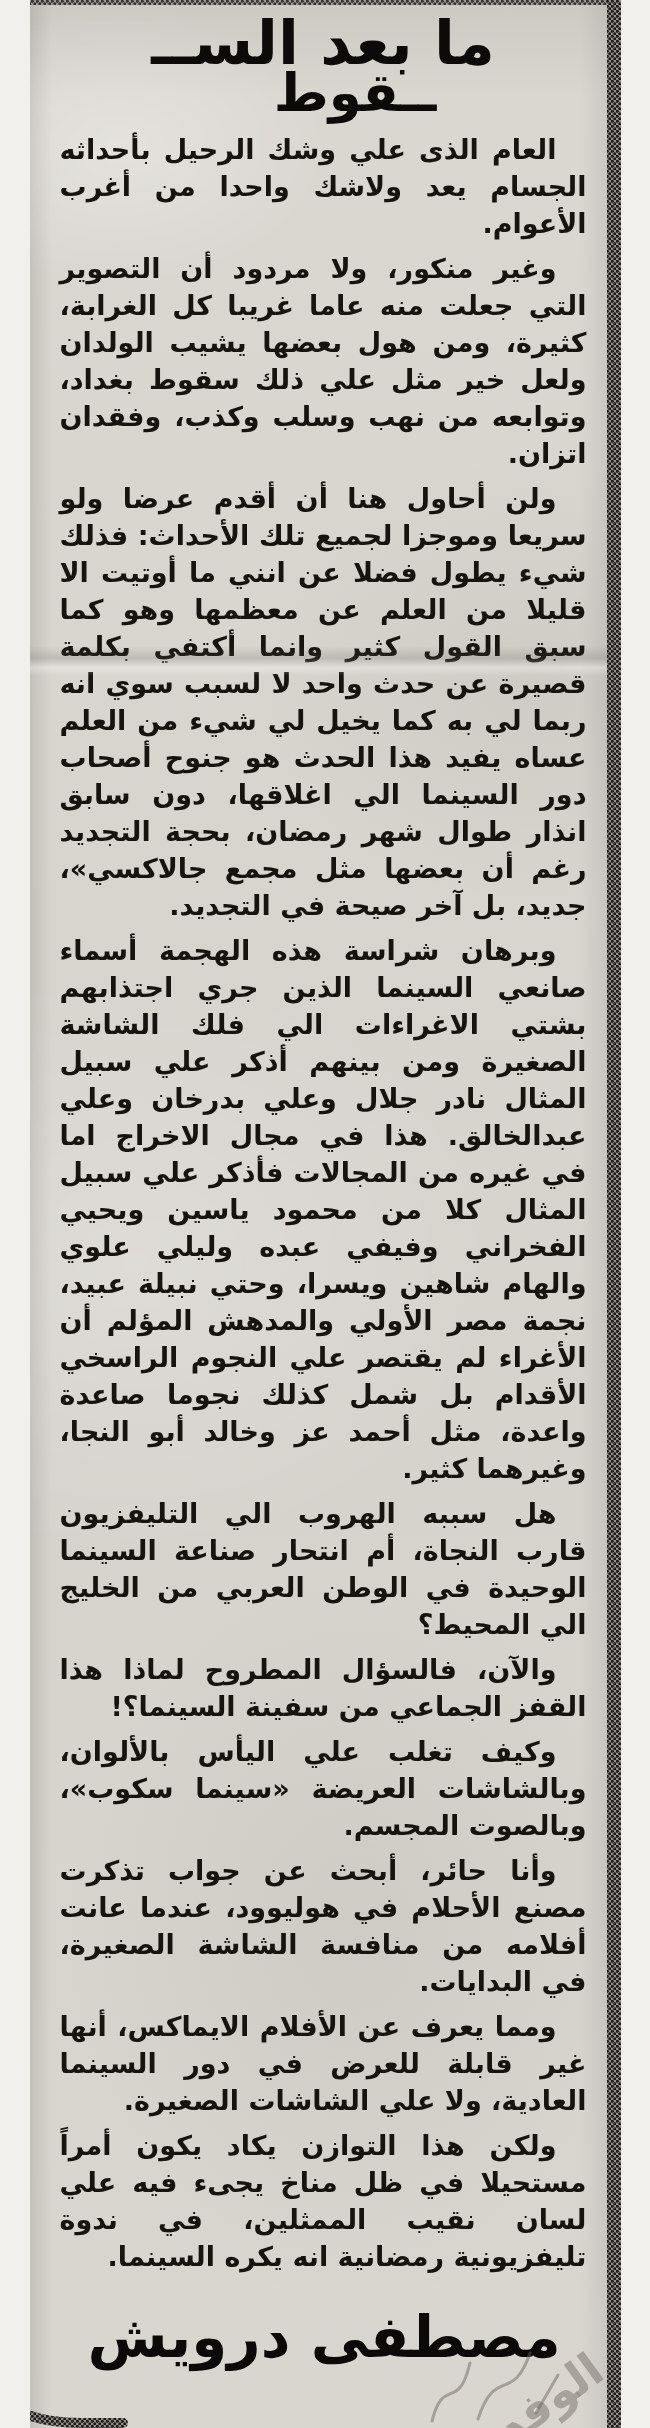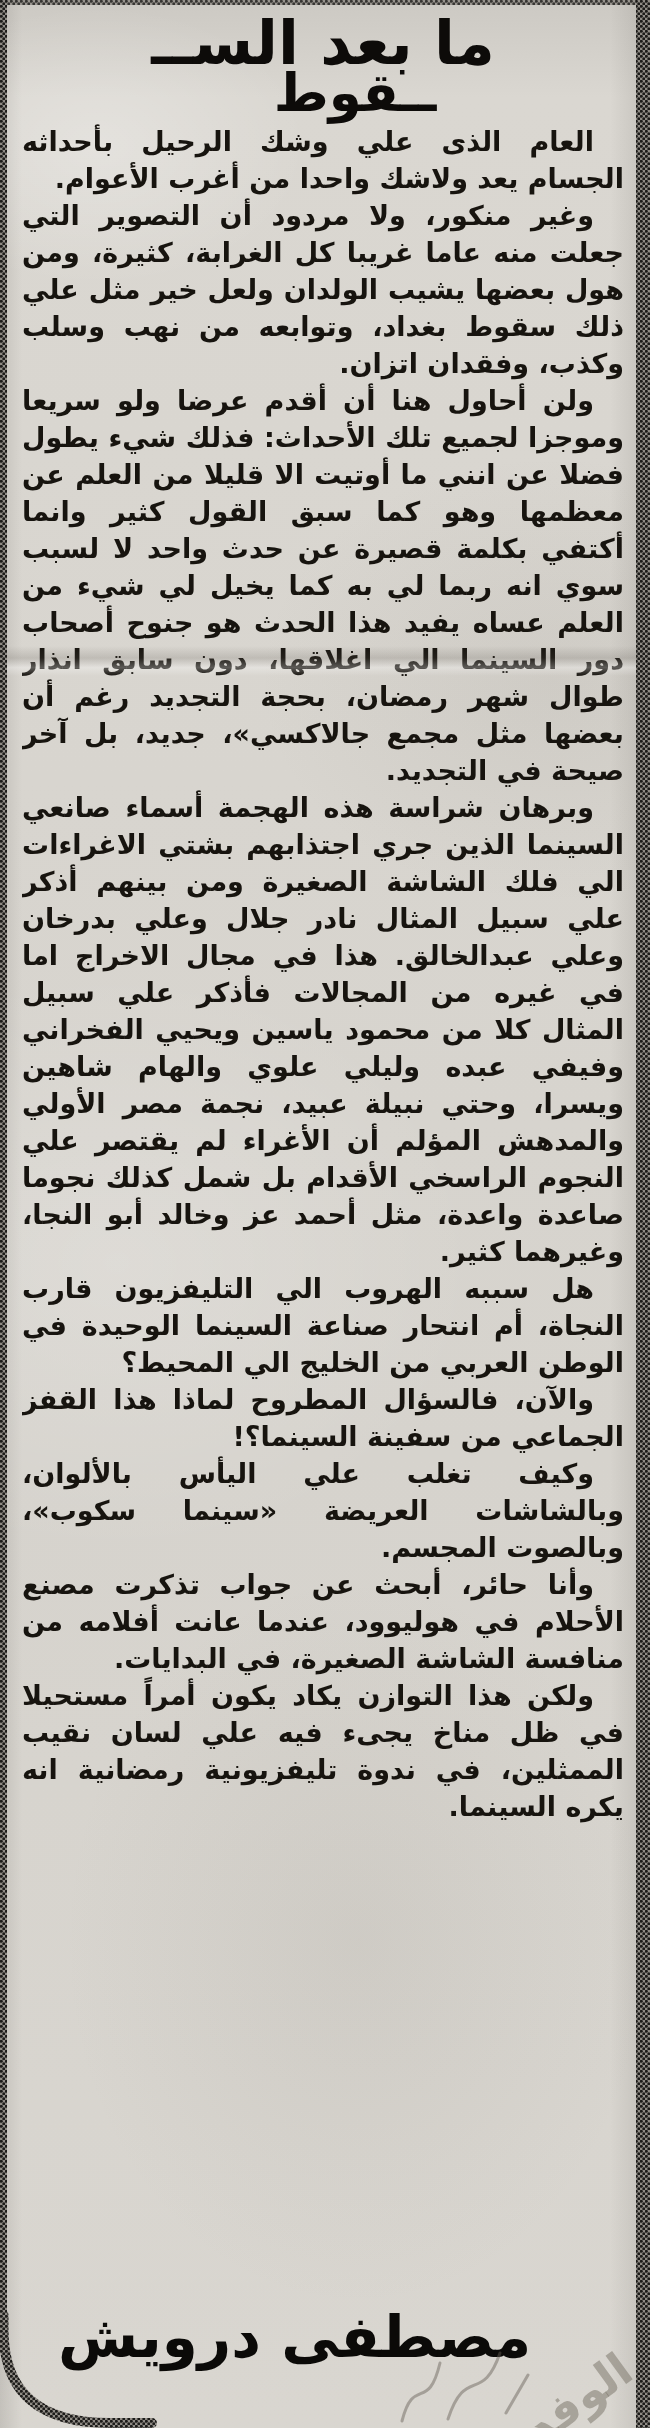--- a/index.html
+++ b/index.html
@@ -1,18 +1,18 @@
 <!DOCTYPE html>
 <html lang="ar" dir="rtl"><head>
 <meta charset="utf-8">
 <style>
   html,body{margin:0;padding:0;background:#f2f0ec;}
   .page{
     position:relative;
-    width:650px;height:2428px;
+    width:591px;height:2428px;
     overflow:hidden;
     margin:0 auto;
     font-family:"DejaVu Sans",sans-serif;
     background-color:#d7d4ce;
     background-image:
       radial-gradient(ellipse 300px 200px at 15% 6%, rgba(255,255,255,0.28), transparent 70%),
       radial-gradient(ellipse 420px 320px at 85% 28%, rgba(120,115,105,0.10), transparent 70%),
       radial-gradient(ellipse 520px 420px at 18% 52%, rgba(255,255,255,0.18), transparent 70%),
       radial-gradient(ellipse 420px 520px at 55% 80%, rgba(125,120,110,0.10), transparent 70%),
       linear-gradient(270deg, rgba(70,67,62,0.16), rgba(70,67,62,0) 40px),
@@ -24,21 +24,21 @@
     direction:rtl;color:#17140f;
   }
   .title{margin:0 0 8px 0;font-weight:bold;color:#0d0b09;}
   .title .t1{display:block;font-size:61px;line-height:1.02;text-align:center;letter-spacing:-1px;}
   .title .t2{display:block;font-size:53px;line-height:0.85;text-align:center;padding-left:64px;margin-top:-4px;}
   .body{
     height:2176px;overflow:hidden;
     font-size:27px;line-height:37px;font-weight:bold;
     text-align:justify;
   }
-  .body p{margin:0;text-indent:30px;}
+  .body p{margin:8px;text-indent:30px;}
   .sig{
     font-size:58px;font-weight:bold;color:#0b0a08;
     text-align:left;padding-left:36px;margin-top:4px;
     letter-spacing:-1px;
   }
   .fold{
     position:absolute;left:0;right:0;top:646px;height:30px;z-index:3;pointer-events:none;
     background:linear-gradient(180deg,
       rgba(90,85,78,0) 0%,
       rgba(90,85,78,0.20) 40%,
@@ -70,20 +70,21 @@
 
     <div class="body">
       <p>العام الذى علي وشك الرحيل بأحداثه الجسام يعد ولاشك واحدا من أغرب الأعوام.</p>
       <p>وغير منكور، ولا مردود أن التصوير التي جعلت منه عاما غريبا كل الغرابة، كثيرة، ومن هول بعضها يشيب الولدان ولعل خير مثل علي ذلك سقوط بغداد، وتوابعه من نهب وسلب وكذب، وفقدان اتزان.</p>
       <p>ولن أحاول هنا أن أقدم عرضا ولو سريعا وموجزا لجميع تلك الأحداث: فذلك شيء يطول فضلا عن انني ما أوتيت الا قليلا من العلم عن معظمها وهو كما سبق القول كثير وانما أكتفي بكلمة قصيرة عن حدث واحد لا لسبب سوي انه ربما لي به كما يخيل لي شيء من العلم عساه يفيد هذا الحدث هو جنوح أصحاب دور السينما الي اغلاقها، دون سابق انذار طوال شهر رمضان، بحجة التجديد رغم أن بعضها مثل مجمع جالاكسي»، جديد، بل آخر صيحة في التجديد.</p>
       <p>وبرهان شراسة هذه الهجمة أسماء صانعي السينما الذين جري اجتذابهم بشتي الاغراءات الي فلك الشاشة الصغيرة ومن بينهم أذكر علي سبيل المثال نادر جلال وعلي بدرخان وعلي عبدالخالق. هذا في مجال الاخراج اما في غيره من المجالات فأذكر علي سبيل المثال كلا من محمود ياسين ويحيي الفخراني وفيفي عبده وليلي علوي والهام شاهين ويسرا، وحتي نبيلة عبيد، نجمة مصر الأولي والمدهش المؤلم أن الأغراء لم يقتصر علي النجوم الراسخي الأقدام بل شمل كذلك نجوما صاعدة واعدة، مثل أحمد عز وخالد أبو النجا، وغيرهما كثير.</p>
       <p>هل سببه الهروب الي التليفزيون قارب النجاة، أم انتحار صناعة السينما الوحيدة في الوطن العربي من الخليج الي المحيط؟</p>
       <p>والآن، فالسؤال المطروح لماذا هذا القفز الجماعي من سفينة السينما؟!</p>
       <p>وكيف تغلب علي اليأس بالألوان، وبالشاشات العريضة «سينما سكوب»، وبالصوت المجسم.</p>
       <p>وأنا حائر، أبحث عن جواب تذكرت مصنع الأحلام في هوليوود، عندما عانت أفلامه من منافسة الشاشة الصغيرة، في البدايات.</p>
+      <p>ومما يعرف عن الأفلام الايماكس، أنها غير قابلة للعرض في دور السينما العادية، ولا علي الشاشات الصغيرة.</p>
       <p>ولكن هذا التوازن يكاد يكون أمراً مستحيلا في ظل مناخ يجىء فيه علي لسان نقيب الممثلين، في ندوة تليفزيونية رمضانية انه يكره السينما.</p>
 
     </div>
 
     <div class="sig">مصطفى درويش</div>
   </div>
 
   <div class="hw">الوفد</div>
 
   <svg class="scribble" width="150" height="95" viewBox="0 0 150 95" aria-hidden="true">

